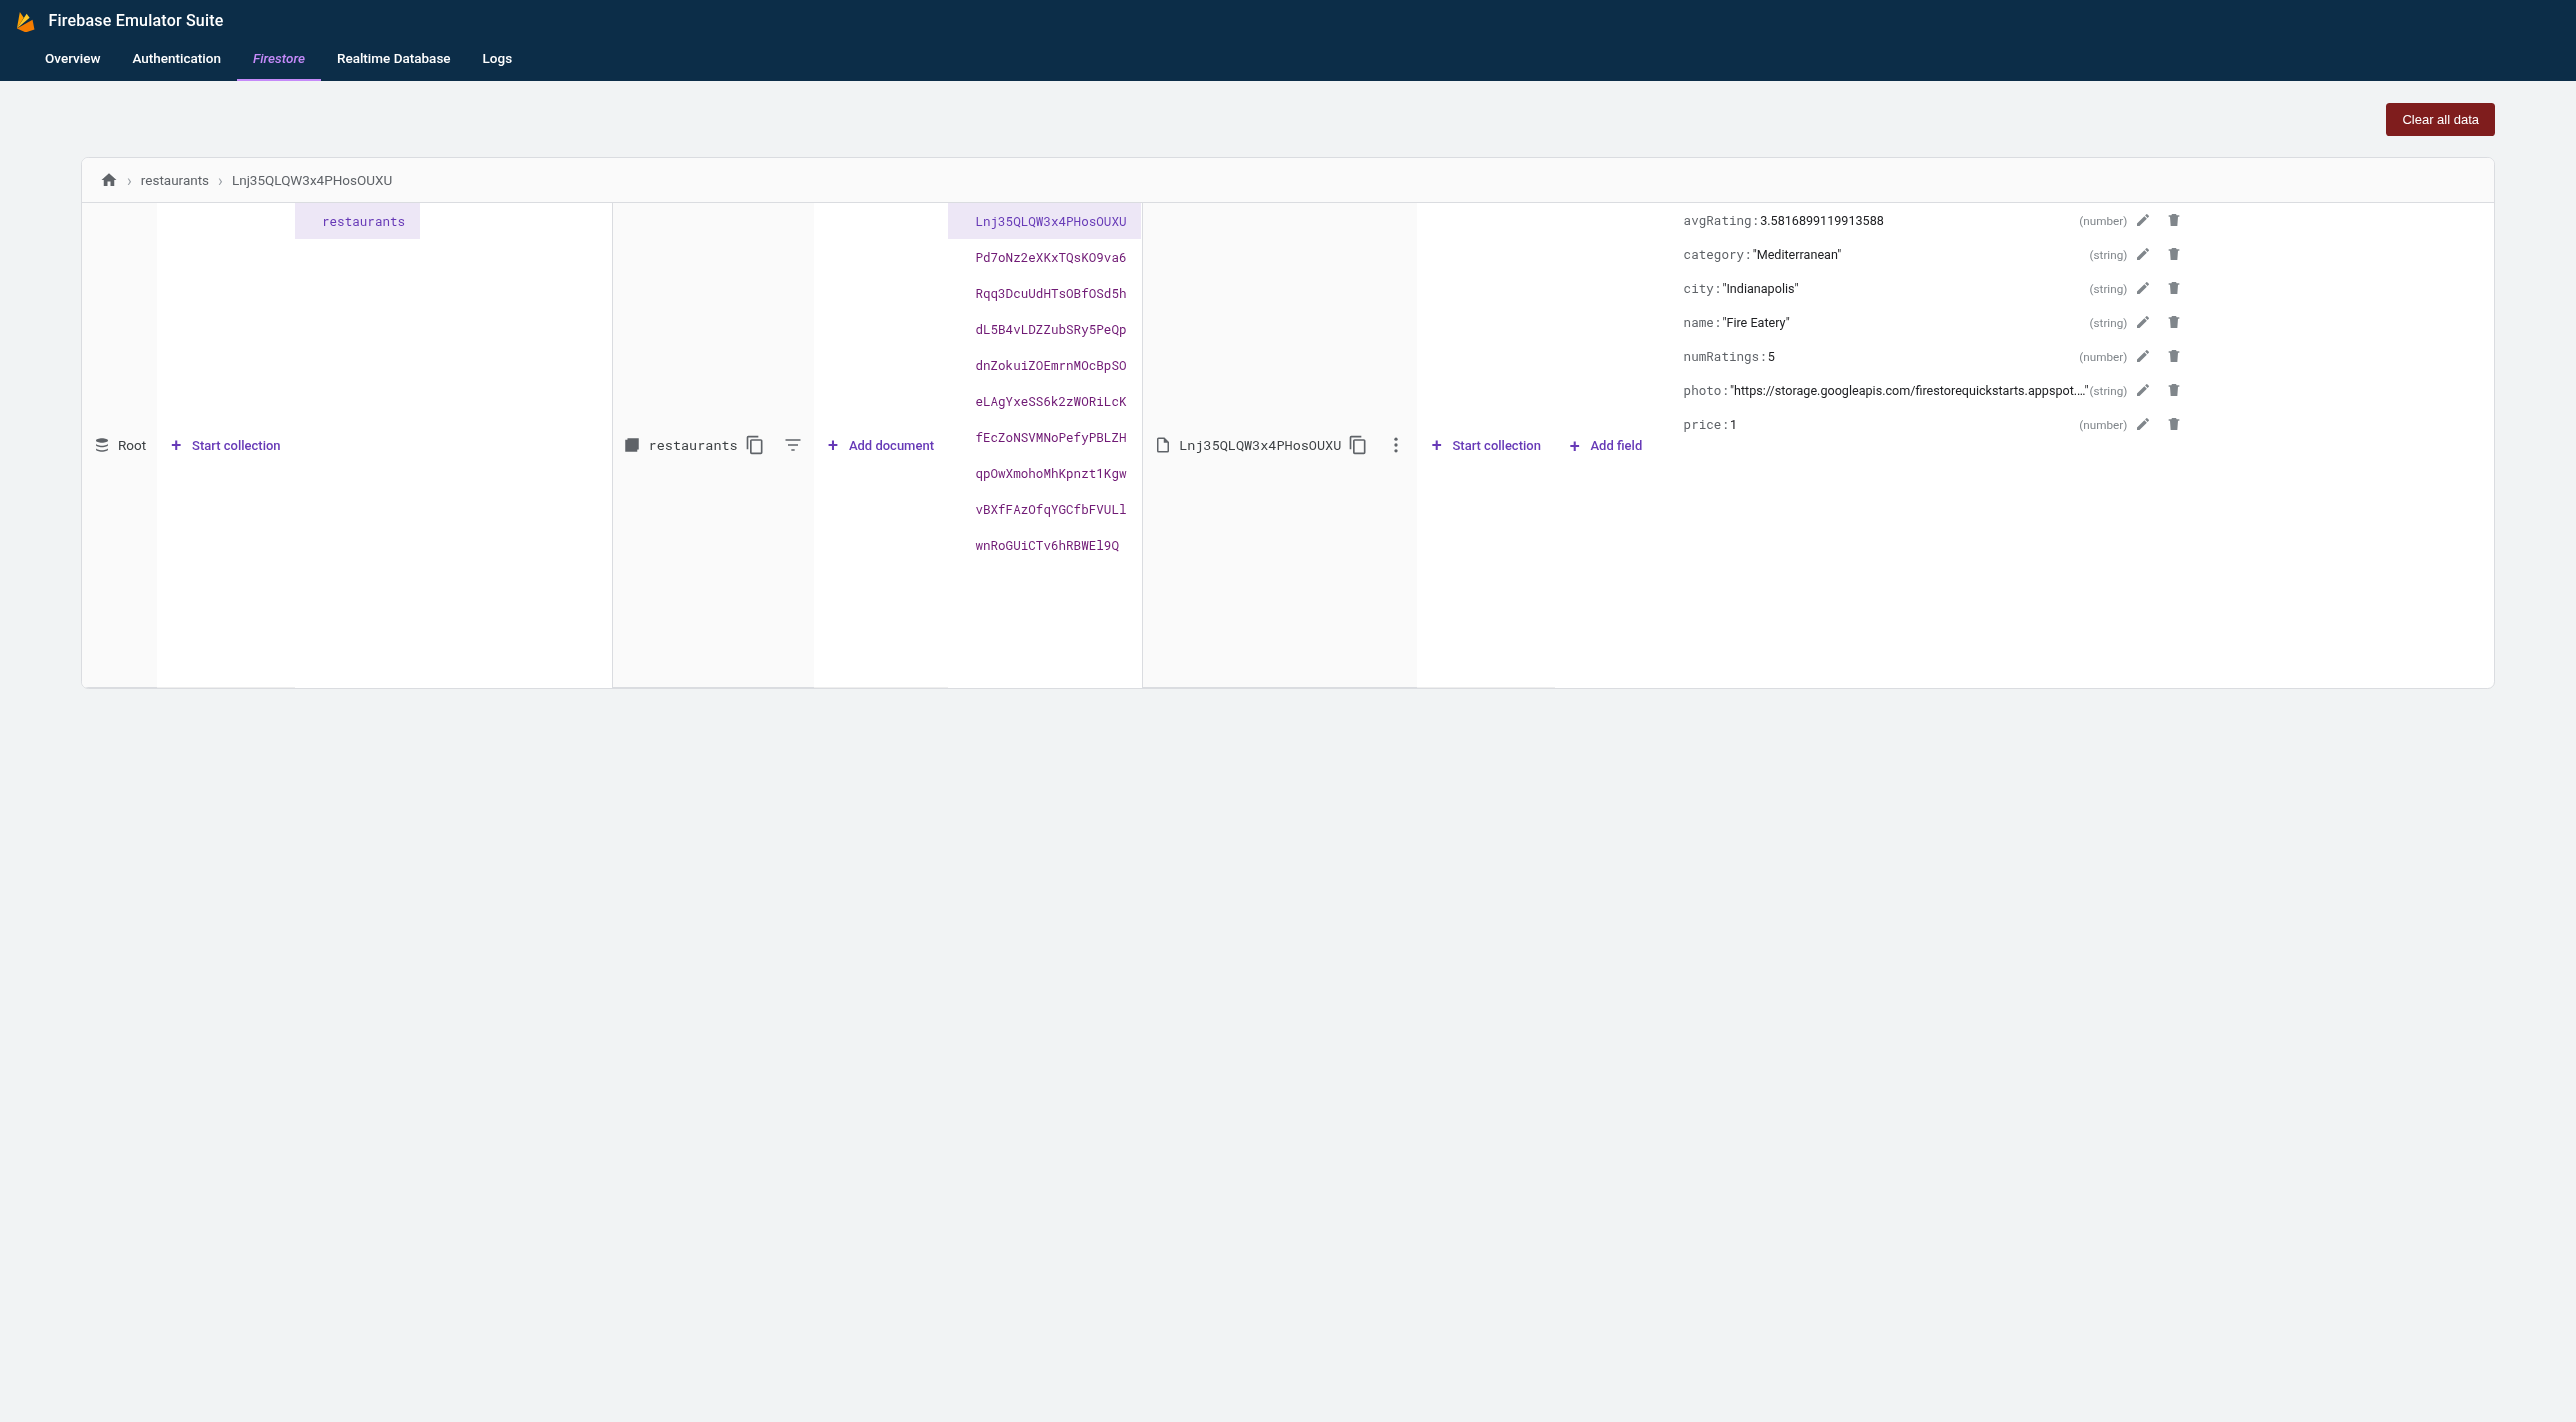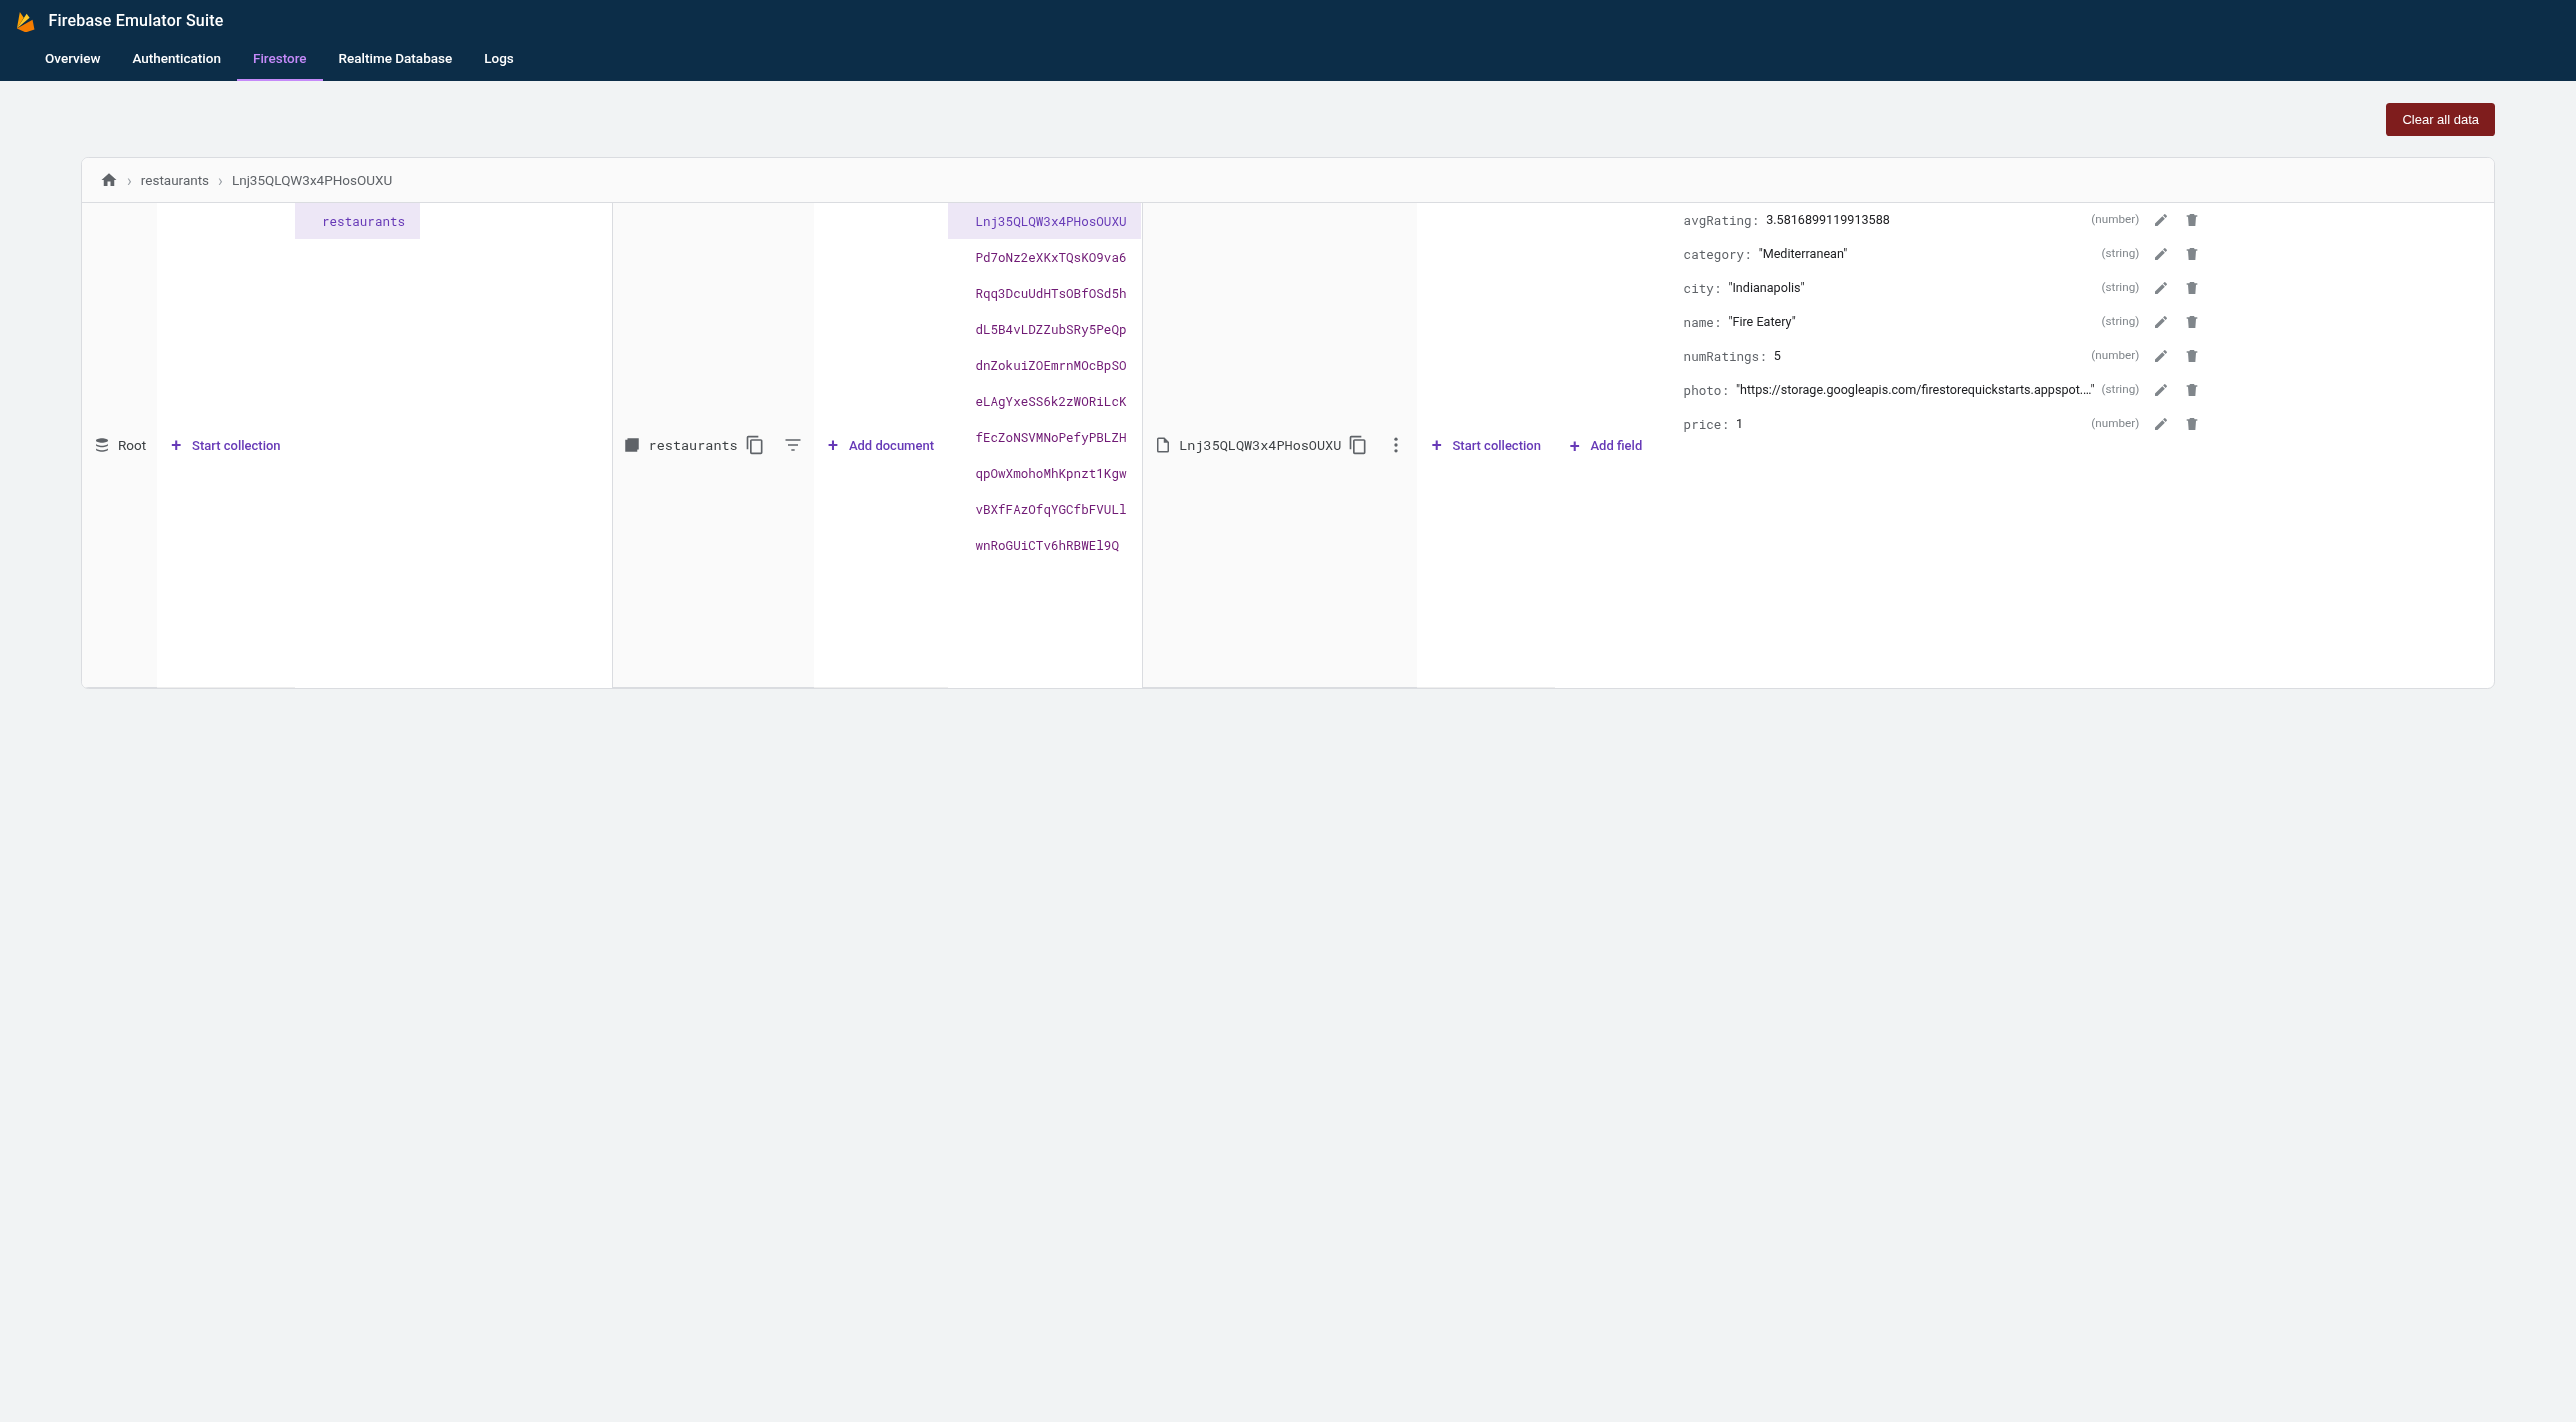--- a/index.html
+++ b/index.html
@@ -3,21 +3,21 @@
 <meta charset="utf-8">
 <style>
 * { margin: 0; padding: 0; box-sizing: border-box; }
 body { font-family: -apple-system, BlinkMacSystemFont, "Segoe UI", Roboto, Helvetica, Arial, sans-serif; background: #f1f3f4; color: #202124; font-size: 12.6px; }
 .header { background: #0c2d48; color: #fff; }
 .header-top { display: flex; align-items: center; padding: 9px 14.4px 3.6px 14.4px; gap: 10.8px; }
 .logo-icon { width: 23.4px; height: 23.4px; }
 .app-title { font-size: 16px; font-weight: 500; letter-spacing: 0.2px; }
 .tabs { display: flex; padding: 0 29px; }
 .tab { padding: 14.4px 16px 12.6px; font-size: 13.5px; font-weight: 500; color: #fff; cursor: pointer; border-bottom: 2.7px solid transparent; }
-.tab.active { color: #c58af9; border-bottom-color: #c58af9; }
+.tab.active { color: #c58af9; border-bottom-color: #c58af9; font-style: italic; }
 .toolbar { display: flex; justify-content: flex-end; padding: 21.6px 81px 0 81px; }
 .btn-danger { background: #7f1d1d; color: #fff; border: none; border-radius: 3.6px; padding: 9px 16px; font-size: 13px; font-weight: 500; cursor: pointer; }
 .panel { margin: 21.6px 81px 27px; background: #fff; border: 0.9px solid #dadce0; border-radius: 7.2px; overflow: hidden; }
 .breadcrumb { display: flex; align-items: center; padding: 12.6px 18px; border-bottom: 0.9px solid #dadce0; gap: 9px; color: #5f6368; background: #fafafa; }
 .bc-item { color: #5f6368; font-size: 13.5px; cursor: pointer; }
 .chevron { color: #9aa0a6; font-size: 16px; }
 .columns { display: flex; min-height: 485px; }
 .col { border-right: 0.9px solid #dadce0; display: flex; flex-direction: row; }
 .col:last-child { border-right: none; }
 .col1 { width: 22%; }
@@ -26,21 +26,21 @@
 .col-head { display: flex; align-items: center; padding: 9px 10.8px; border-bottom: 0.9px solid #dadce0; gap: 7.2px; color: #5f6368; background: #fafafa; }
 .col-head .title { flex: 1; font-size: 13.5px; color: #3c4043; }
 .head-icon { width: 18px; height: 18px; fill: #5f6368; }
 .action-icon { width: 20px; height: 20px; fill: #5f6368; cursor: pointer; }
 .action-row { display: flex; align-items: center; gap: 10.8px; padding: 10.8px 14.4px; color: #673ab7; font-weight: 500; font-size: 13px; cursor: pointer; border-bottom: 0.9px solid #eee; }
 .plus { font-size: 18px; line-height: 1; color: #673ab7; }
 .list-item { padding: 10px 14.4px 10px 27px; font-family: "Roboto Mono", Menlo, monospace; font-size: 12.6px; color: #701a75; cursor: pointer; }
 .list-item.selected-collection { background: #ede7f6; color: #673ab7; }
 .list-item.selected-doc { background: #ede7f6; color: #673ab7; }
 .fields { padding: 0; }
-.field-row { display: flex; align-items: flex-start; padding: 9px 14.4px 9px 27px; gap: 7px; }
+.field-row { display: flex; align-items: flex-end; padding: 9px 14.4px 9px 27px; gap: 1px; }
 .field-key { font-family: "Roboto Mono", Menlo, monospace; color: #5f6368; font-size: 12.6px; }
 .field-val { font-size: 12.6px; color: #202124; flex: 1; white-space: nowrap; overflow: hidden; text-overflow: ellipsis; }
 .field-type { color: #80868b; font-size: 11.7px; margin-right: 7.2px; }
 .row-icons { display: flex; gap: 14.4px; }
 .row-icon { width: 16px; height: 16px; fill: #80868b; cursor: pointer; }
 .head-actions { display: flex; gap: 18px; align-items: center; }
 .mono { font-family: "Roboto Mono", Menlo, monospace; }
 </style>
 </head>
 <body>

